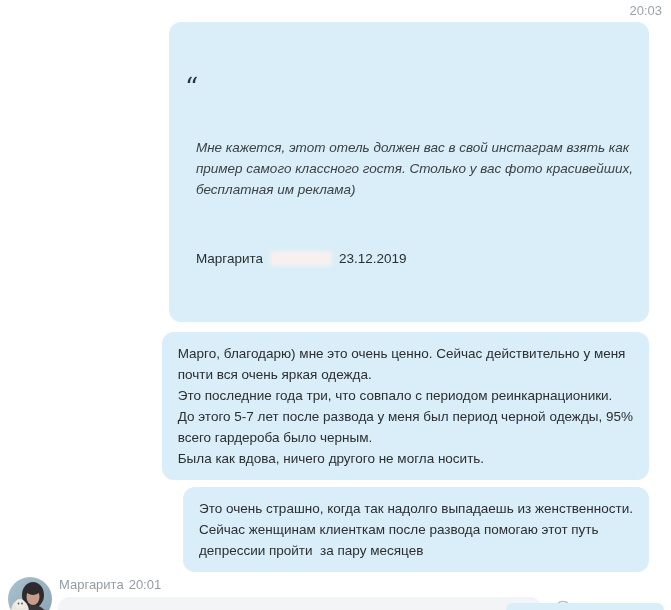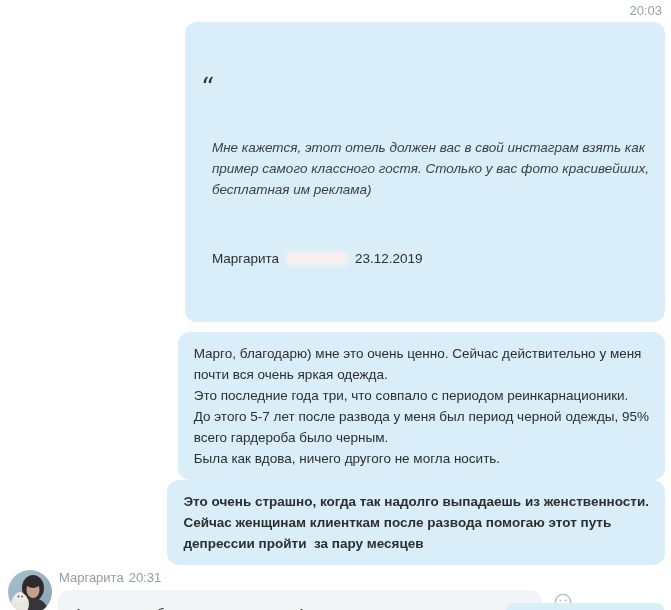--- a/index.html
+++ b/index.html
@@ -5,39 +5,39 @@
   html,body{margin:0;padding:0;}
   body{
     width:671px;height:610px;overflow:hidden;background:#ffffff;
     font-family:"Liberation Sans",sans-serif;color:#2c2e30;
   }
   .chat{position:relative;width:671px;height:610px;}
 
   .ts-row{text-align:right;padding-right:9px;font-size:13px;line-height:16px;color:#9aa3ab;}
   .ts-row.first{padding-top:3px;}
 
-  .msg-out{display:flex;justify-content:flex-end;padding-right:6px;}
+  .msg-out{display:flex;justify-content:flex-end;padding-right:22px;}
   .bubble{
     border-radius:12px;font-size:13.5px;line-height:21px;
     white-space:pre-wrap;word-wrap:break-word;
   }
   .bubble.out{background:#d9eef8;padding:11px 16px;max-width:560px;}
   .bubble.in{background:#f2f4f6;padding:13px 16px;width:452px;}
 
   .quote-bubble{margin-top:3px;}
   .quote-mark{display:block;height:16px;line-height:24px;font-family:"DejaVu Serif",serif;
     font-size:26px;color:#2f3236;letter-spacing:-1px;overflow:visible;}
   .quote-mark::before{content:"\201C";}
   .quote-body{margin-left:11px;margin-top:4px;font-style:italic;color:#3d4143;}
   .quote-author{margin-left:11px;margin-top:6px;display:flex;align-items:center;gap:7px;}
   .redacted{display:inline-block;width:62px;height:15px;border-radius:2px;
     background:#f7f0ef;filter:blur(2px);}
 
   .b2{margin-top:10px;}
-  .b3{font-weight:bold;}
+  .b3{margin-top:7px;}
 
   .in-group{display:flex;gap:6px;padding-left:8px;margin-top:5px;}
   .avatar{width:44px;height:44px;border-radius:50%;overflow:hidden;flex:none;cursor:pointer;}
   .in-col{display:flex;flex-direction:column;}
   .in-header{font-size:13px;line-height:16px;color:#939ca4;margin:0 0 4px 1px;display:flex;gap:5px;}
   .in-row{display:flex;align-items:flex-start;gap:12px;}
   .smiley-btn{margin-top:3px;cursor:pointer;flex:none;}
   .partial-bubble{position:absolute;right:7px;bottom:0;width:158px;height:7px;
     background:#d9eef8;border-radius:12px 12px 0 0;}
 </style>
@@ -95,21 +95,21 @@
         <ellipse cx="25" cy="13" rx="7" ry="5" fill="#2e2b2e"></ellipse>
         <ellipse cx="12" cy="34" rx="9" ry="11" fill="#e9e7e0"></ellipse>
         <circle cx="12" cy="27" r="5" fill="#efede8"></circle>
         <circle cx="10.5" cy="26.5" r="0.9" fill="#5c5650"></circle>
         <circle cx="14" cy="26.5" r="0.9" fill="#5c5650"></circle>
       </svg>
     </div>
     <div class="in-col">
       <div class="in-header">
         <span>Маргарита</span>
-        <span>20:31</span>
+        <span>20:01</span>
       </div>
       <div class="in-row">
         <div class="bubble in">Алена, спасибо за то, что делаете. Автор правда своим примером
 вдохновляете людей.</div>
         <div class="smiley-btn">
           <svg width="18" height="18" viewBox="0 0 18 18">
             <circle cx="9" cy="9" r="7.6" fill="none" stroke="#b3bac0" stroke-width="1.4"></circle>
             <circle cx="6.4" cy="7.4" r="1" fill="#b3bac0"></circle>
             <circle cx="11.6" cy="7.4" r="1" fill="#b3bac0"></circle>
             <path d="M5.7 11 Q9 13.6 12.3 11" fill="none" stroke="#b3bac0" stroke-width="1.3" stroke-linecap="round"></path>

